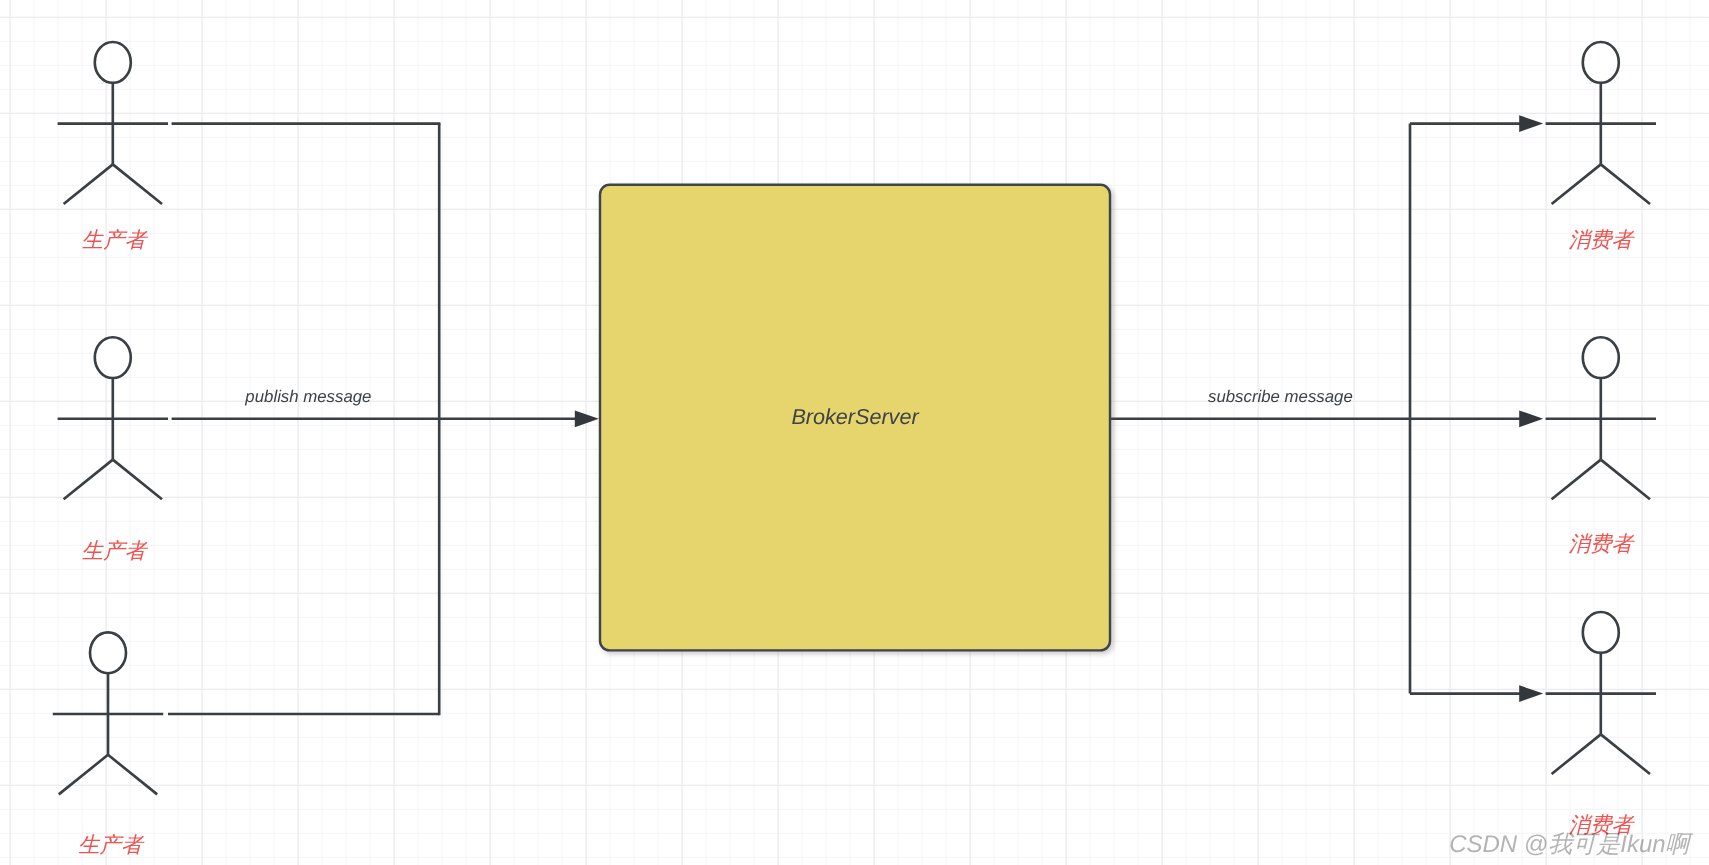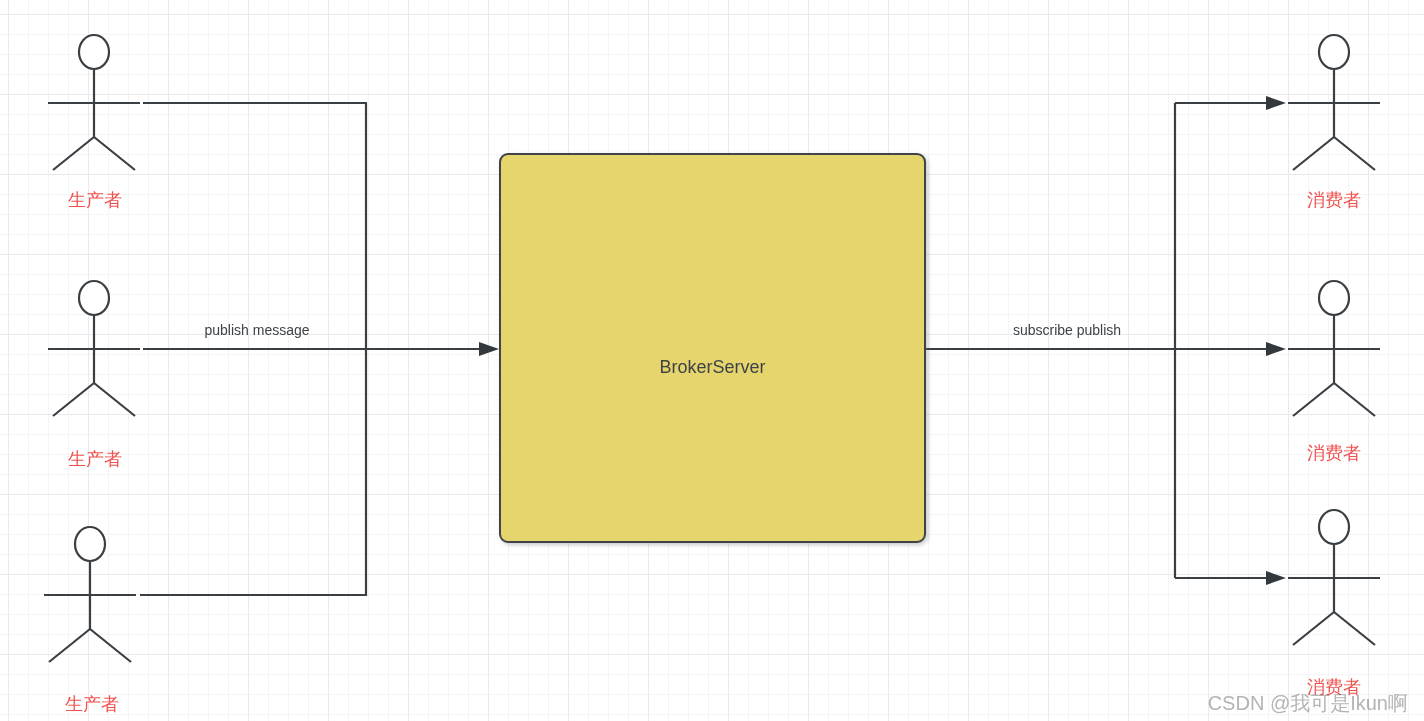--- a/index.html
+++ b/index.html
@@ -14,20 +14,21 @@
     overflow: hidden;
     background-color: #ffffff;
     
     background-image:
       linear-gradient(#e9e9ed 1px, transparent 1px),
       linear-gradient(90deg, #e9e9ed 1px, transparent 1px),
       linear-gradient(#f4f4f6 1px, transparent 1px),
       linear-gradient(90deg, #f4f4f6 1px, transparent 1px);
     background-size: 80px 80px, 80px 80px, 20px 20px, 20px 20px;
     background-position: 8px 14px, 8px 14px, 8px 14px, 8px 14px;
+    font-style: italic;
   }
   svg.diagram-layer {
     position: absolute;
     left: 0; top: 0;
     width: 1424px;
     height: 721px;
   }
   .stroke { stroke: #3a3f43; stroke-width: 2.2; fill: none; }
   .head   { stroke: #3a3f43; stroke-width: 2.2; fill: #ffffff; }
   .arrowhead { fill: #33383c; stroke: none; }
@@ -48,21 +49,21 @@
     color: #f0524f;
   }
   .edge-label {
     width: 200px;
     font-size: 14px;
     color: #3e4347;
     line-height: 20px;
   }
   .broker-label {
     left: 500px;
-    top: 357px;
+    top: 337px;
     width: 425px;
     font-size: 18px;
     color: #3e4347;
     line-height: 20px;
   }
   .watermark {
     position: absolute;
     top: 690px;
     right: 16px;
     font-size: 20px;
@@ -119,18 +120,18 @@
 
   <div class="label actor-label" style="left:45px;  top:190px;">生产者</div>
   <div class="label actor-label" style="left:45px;  top:449px;">生产者</div>
   <div class="label actor-label" style="left:42px;  top:694px;">生产者</div>
 
   <div class="label actor-label" style="left:1284px; top:190px;">消费者</div>
   <div class="label actor-label" style="left:1284px; top:443px;">消费者</div>
   <div class="label actor-label" style="left:1284px; top:677px;">消费者</div>
 
   <div class="label edge-label" style="left:157px; top:320px;">publish message</div>
-  <div class="label edge-label" style="left:967px; top:320px;">subscribe publish</div>
+  <div class="label edge-label" style="left:967px; top:320px;">subscribe message</div>
 
   <div class="label broker-label">BrokerServer</div>
 
   <div class="watermark">CSDN @我可是Ikun啊</div>
 </div>
 
 </body></html>

